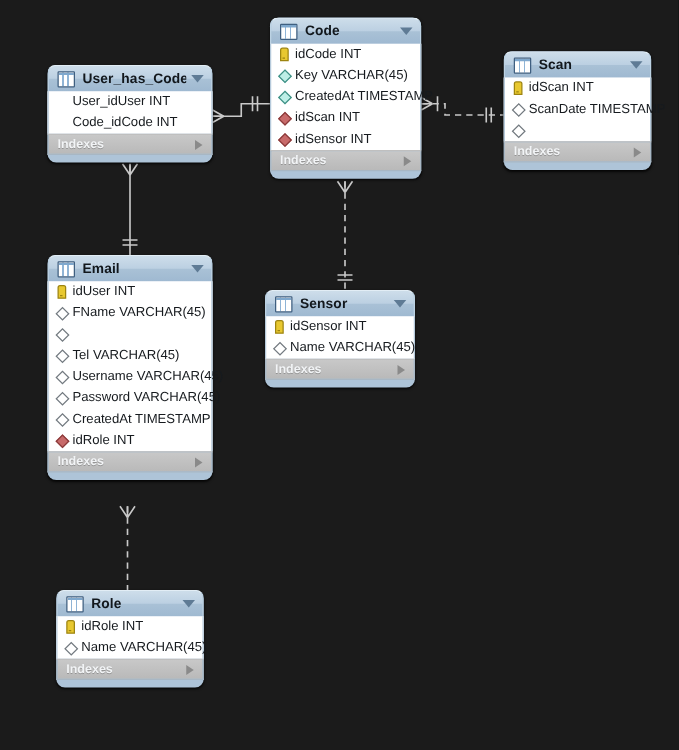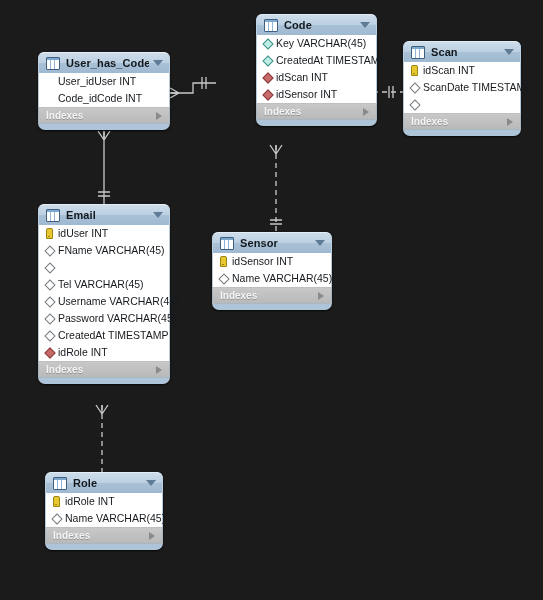--- a/index.html
+++ b/index.html
@@ -231,29 +231,35 @@
           <div class="col-row">
             <span class="col-mark blank"></span>
             <span class="col-label">Code_idCode INT</span>
           </div>
         </div>
         <div class="tbl-footer">
           <span class="footer-label">Indexes</span>
           <span class="footer-caret"></span>
         </div>
       </div>
-      <div class="table-node" style="left: 216px; top: 14px; width: 121px; margin-left: 40px;">
+      <div class="table-node" style="left: 216px; top: 14px; width: 121px;">
         <div class="tbl-header">
           <span class="tbl-icon"></span>
           <span class="tbl-title">Code</span>
           <span class="tbl-caret"></span>
         </div>
         <div class="tbl-cols">
           <div class="col-row">
             <span class="col-mark">
+              <span class="ic-key"></span>
+            </span>
+            <span class="col-label">idCode INT</span>
+          </div>
+          <div class="col-row">
+            <span class="col-mark">
               <span class="ic-dia-cy"></span>
             </span>
             <span class="col-label">Key VARCHAR(45)</span>
           </div>
           <div class="col-row">
             <span class="col-mark">
               <span class="ic-dia-cy"></span>
             </span>
             <span class="col-label">CreatedAt TIMESTAMP</span>
           </div>

